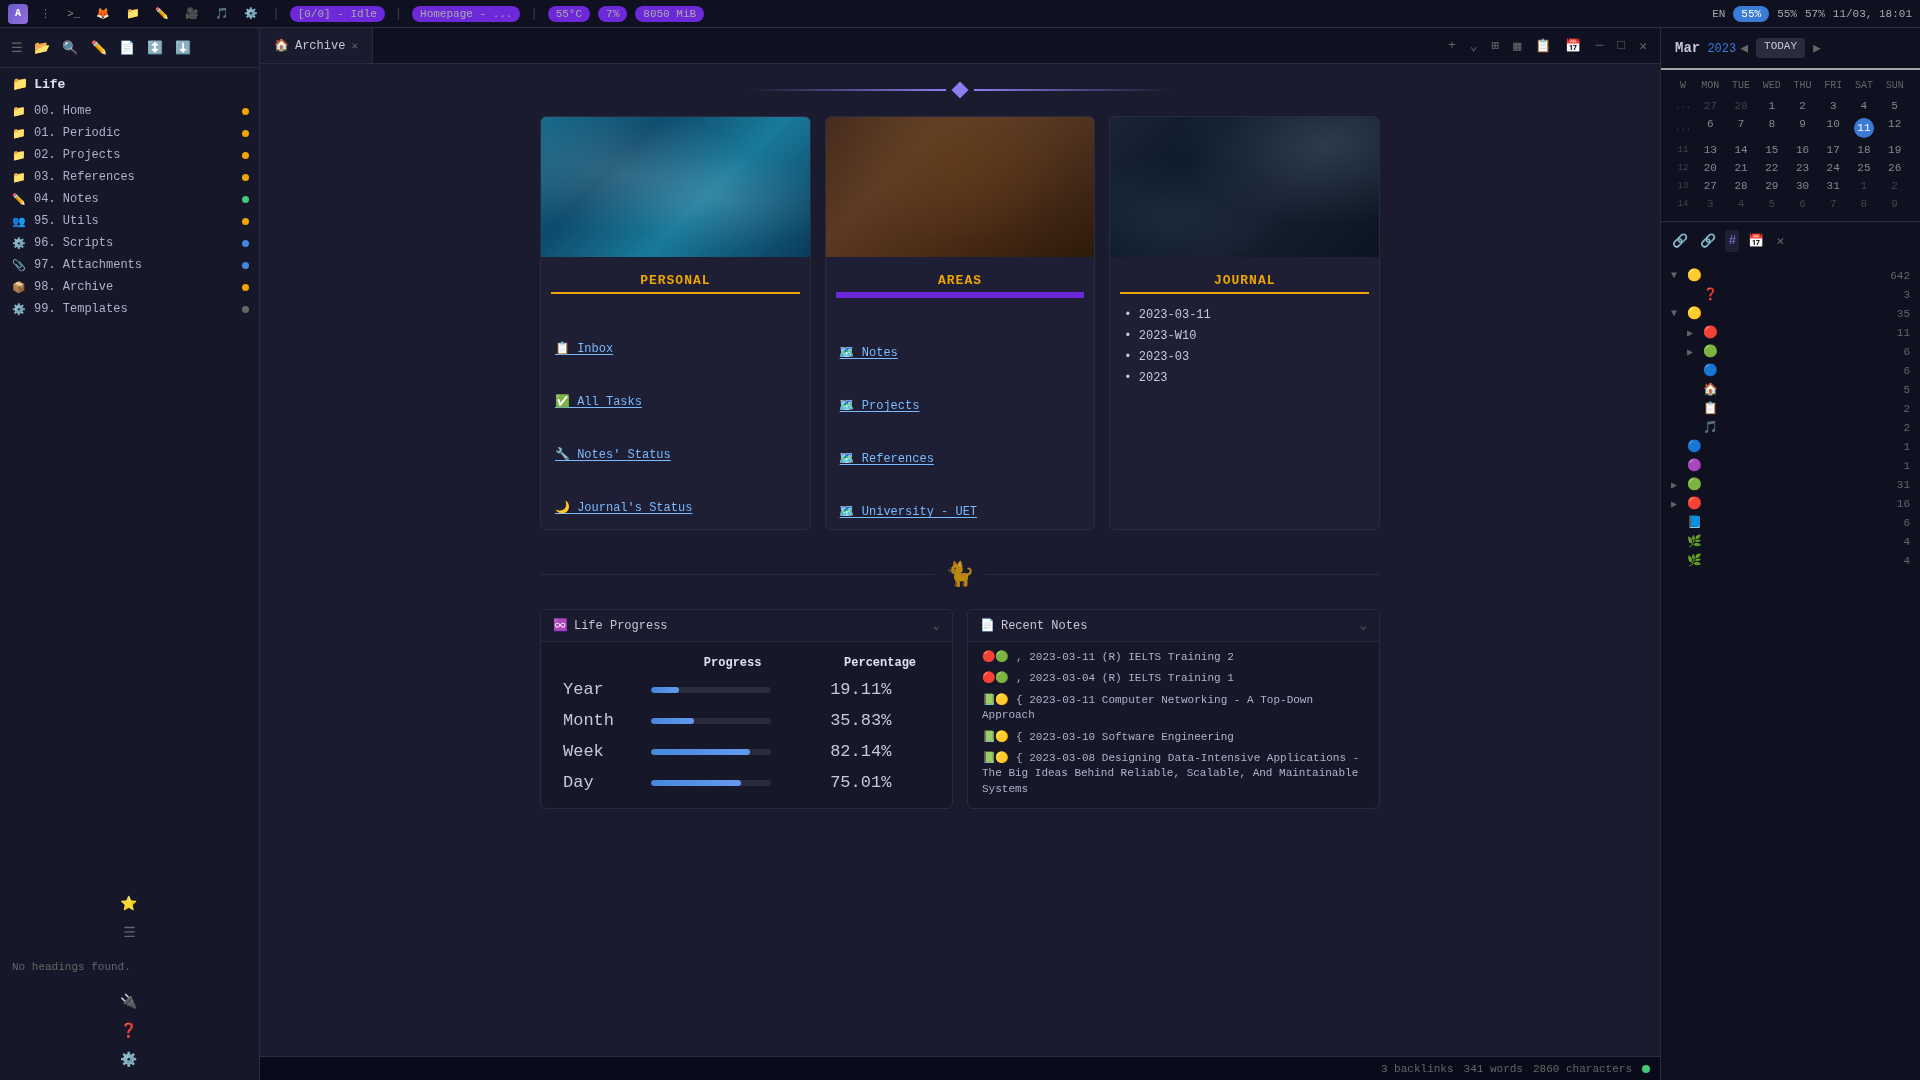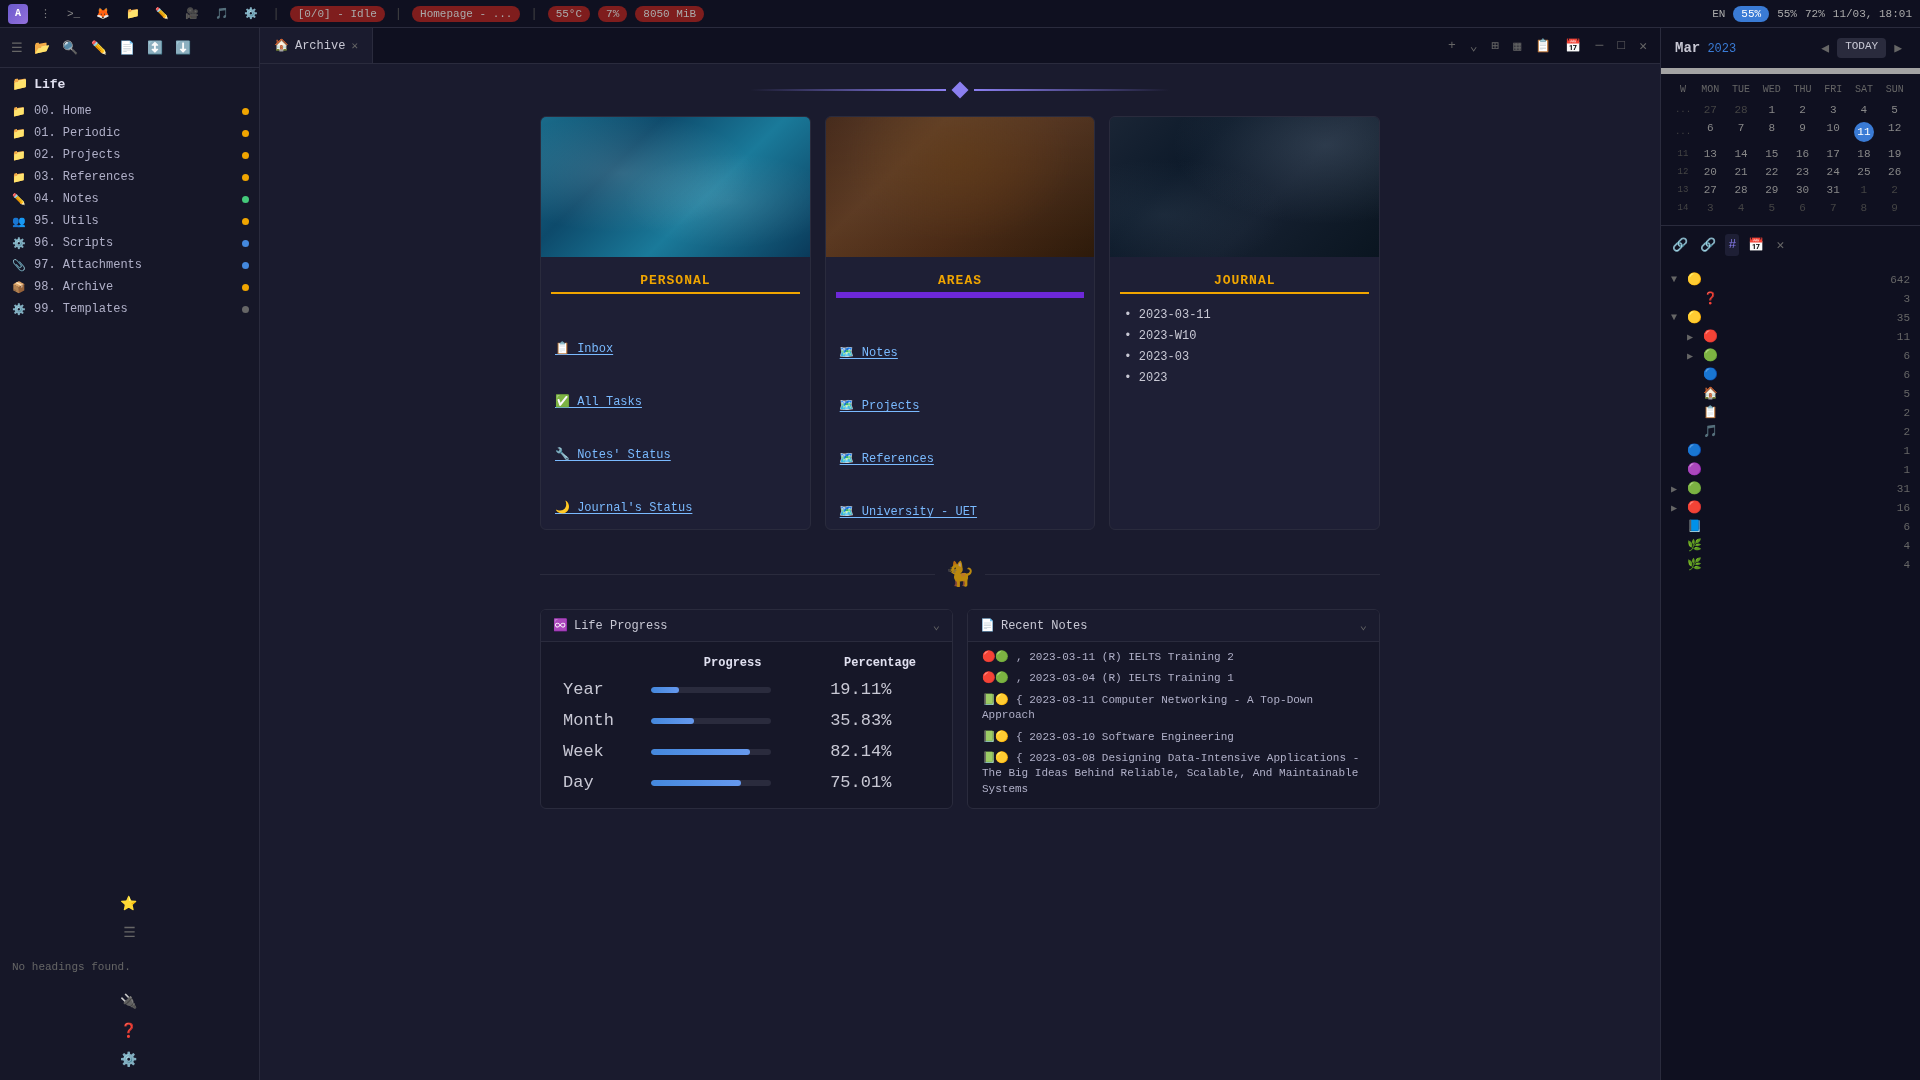--- a/index.html
+++ b/index.html
@@ -32,21 +32,21 @@
     }
     .topbar-sep { color: #444; margin: 0 2px; }
     .topbar-btn {
       color: #888;
       cursor: pointer;
       padding: 2px 4px;
       border-radius: 3px;
       font-size: 11px;
     }
     .topbar-status {
-      background: #7f1d1d;
+      background: #6d28d9;
       padding: 2px 8px;
       border-radius: 10px;
       font-size: 11px;
       color: #aaa;
     }
     .topbar-right {
       margin-left: auto;
       display: flex;
       align-items: center;
       gap: 8px;
@@ -397,23 +397,22 @@
       background: #0f1020;
       border-left: 1px solid #2a2b3d;
       display: flex;
       flex-direction: column;
     }
 
     
     .calendar-header {
       display: flex;
       align-items: center;
-      justify-content: space-between;
       padding: 10px 14px;
-      border-bottom: 6px solid #a3a3a3;
+      border-bottom: 2px solid #a3a3a3;
     }
     .cal-month { font-size: 14px; color: #c8c8d4; font-weight: bold; }
     .cal-year { color: #3a7bd5; }
     .cal-nav { display: flex; gap: 4px; }
     .cal-nav-btn { color: #666; cursor: pointer; font-size: 13px; padding: 2px 4px; }
     .cal-today-btn {
       background: #2a2b3d;
       color: #c8c8d4;
       padding: 2px 8px;
       border-radius: 4px;
@@ -551,21 +550,21 @@
   <span class="topbar-sep">|</span>
   <span class="topbar-status">Homepage - ...</span>
   <span class="topbar-sep">|</span>
   <span class="topbar-status">55°C</span>
   <span class="topbar-status">7%</span>
   <span class="topbar-status">8050 MiB</span>
   <div class="topbar-right">
     <span>EN</span>
     <div class="topbar-battery">55%</div>
     <span>55%</span>
-    <span>72%</span>
+    <span>57%</span>
     <span>11/03, 18:01</span>
   </div>
 </div>
 
 <div class="main-layout">
 
   <div class="left-sidebar">
     <div class="sidebar-toolbar">
       <span class="sidebar-toolbar-btn">☰</span>
       <span class="sidebar-toolbar-btn">📂</span>
@@ -801,20 +800,26 @@
             <div class="note-item">📗🟡 { 2023-03-11 Computer Networking - A Top-Down Approach</div>
             <div class="note-item">📗🟡 { 2023-03-10 Software Engineering</div>
             <div class="note-item">📗🟡 { 2023-03-08 Designing Data-Intensive Applications - The Big Ideas Behind Reliable, Scalable, And Maintainable Systems</div>
           </div>
         </div>
 
       </div>
 
     </div>
 
+    <div class="status-bar">
+      <span>3 backlinks</span>
+      <span>341 words</span>
+      <span>2860 characters</span>
+      <div class="status-dot"></div>
+    </div>
   </div>
 
   <div class="right-panel">
 
     <div class="calendar-header">
       <div>
         <span class="cal-month">Mar</span>
         <span class="cal-month"> </span>
         <span class="cal-year">2023</span>
       </div>

